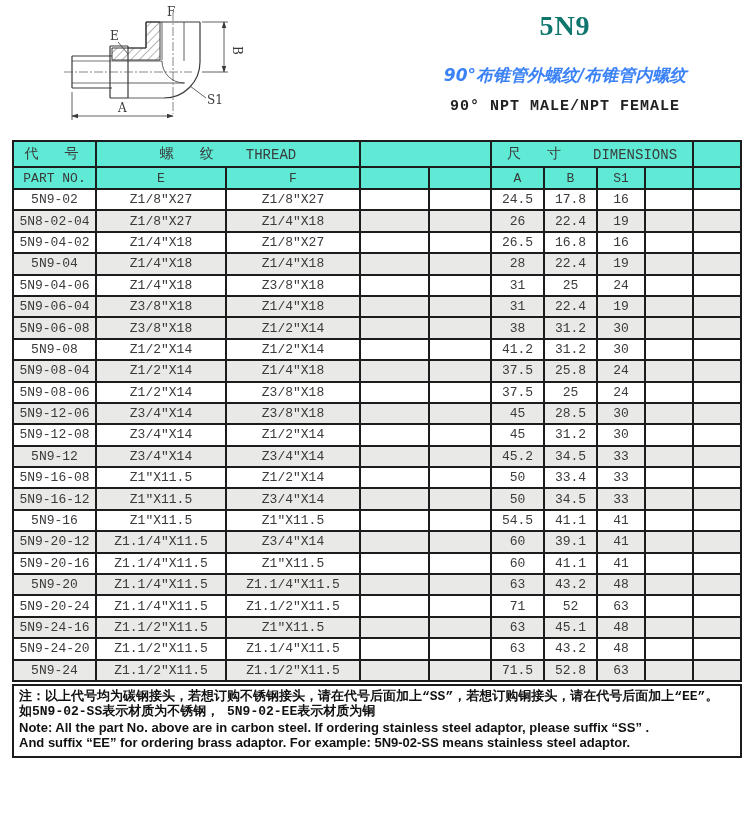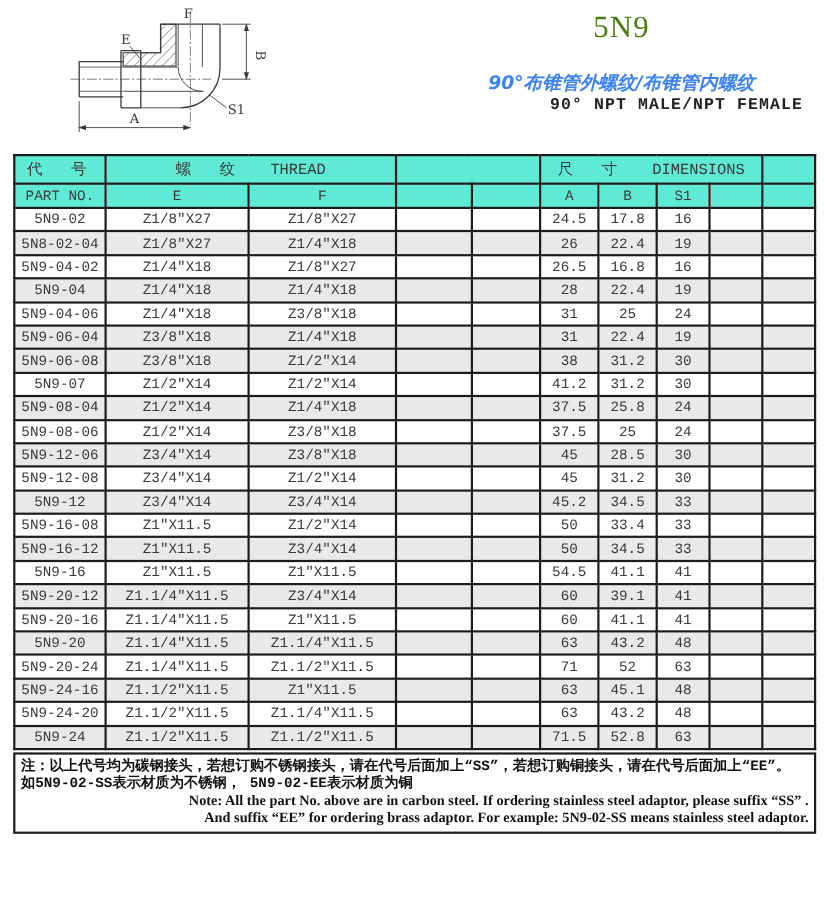--- a/index.html
+++ b/index.html
@@ -3,45 +3,45 @@
 <meta charset="utf-8">
 <style>
   html,body{margin:0;padding:0;background:#fff;}
   .page{position:relative;width:750px;height:818px;background:#fff;color:#2e2e2e;
         font-family:"Liberation Mono","DejaVu Sans",monospace;overflow:hidden;}
 
   
   .top{position:relative;height:140px;}
   .diagram{position:absolute;left:50px;top:4px;}
   .titles{position:absolute;left:400px;top:10px;width:330px;text-align:center;}
-  .model{font-family:"Liberation Serif","DejaVu Serif",serif;font-weight:normal;
-         font-size:28px;color:#4d7c0f;letter-spacing:1px;}
+  .model{font-family:"Liberation Serif","DejaVu Serif",serif;font-weight:bold;
+         font-size:28px;color:#0f766e;letter-spacing:1px;}
   .title-cn{margin-top:22px;font-family:"DejaVu Sans","Liberation Sans",sans-serif;
             font-weight:bold;font-size:17px;color:#3b82f6;font-style:italic;}
-  .title-en{margin-top:0;font-family:"Liberation Mono","DejaVu Sans Mono",monospace;
-            font-weight:bold;font-size:15px;color:#222;letter-spacing:1px;text-align:right;}
+  .title-en{margin-top:11px;font-family:"Liberation Mono","DejaVu Sans Mono",monospace;
+            font-weight:bold;font-size:15px;color:#222;letter-spacing:1px;}
 
   
   table{border-collapse:collapse;table-layout:fixed;width:728px;margin-left:12px;
         font-size:13px;color:#3a3a3a;}
   th,td{border:2px solid #1c1c1c;padding:0;text-align:center;vertical-align:middle;
         font-weight:normal;white-space:nowrap;overflow:hidden;}
   thead th{background:#5eead4;}
   tr.h1 th{height:24px;font-size:14px;}
   tr.h2 th{height:20px;font-size:13px;}
   tbody td{height:19.4px;}
   tbody tr.shade td{background:#e9e9e7;}
   .hgroup{display:inline-flex;align-items:flex-end;gap:26px;}
   .cn{font-family:"DejaVu Sans","Liberation Sans",sans-serif;letter-spacing:6px;}
 
   
   .notes{width:716px;margin:2px 0 0 12px;border:2px solid #1c1c1c;padding:3px 5px 5px 5px;
          font-size:13px;line-height:15.5px;color:#111;}
   .note-cn{font-family:Liberation Mono, monospace;font-weight:bold;}
-  .note-en{font-family:Liberation Serif, serif;font-weight:bold;text-align:right;}
+  .note-en{font-family:Liberation Sans, sans-serif;font-weight:bold;}
 
   
   .diagram text{font-family:"DejaVu Serif","Liberation Serif",serif;font-size:12px;fill:#3a3a3a;}
 </style>
 </head>
 <body>
 
 <div class="page">
 
   <div class="top">
@@ -228,21 +228,21 @@
           <td>Z1/2″X14</td>
           <td></td>
           <td></td>
           <td>38</td>
           <td>31.2</td>
           <td>30</td>
           <td></td>
           <td></td>
         </tr>
         <tr>
-          <td>5N9-07</td>
+          <td>5N9-08</td>
           <td>Z1/2″X14</td>
           <td>Z1/2″X14</td>
           <td></td>
           <td></td>
           <td>41.2</td>
           <td>31.2</td>
           <td>30</td>
           <td></td>
           <td></td>
         </tr>

